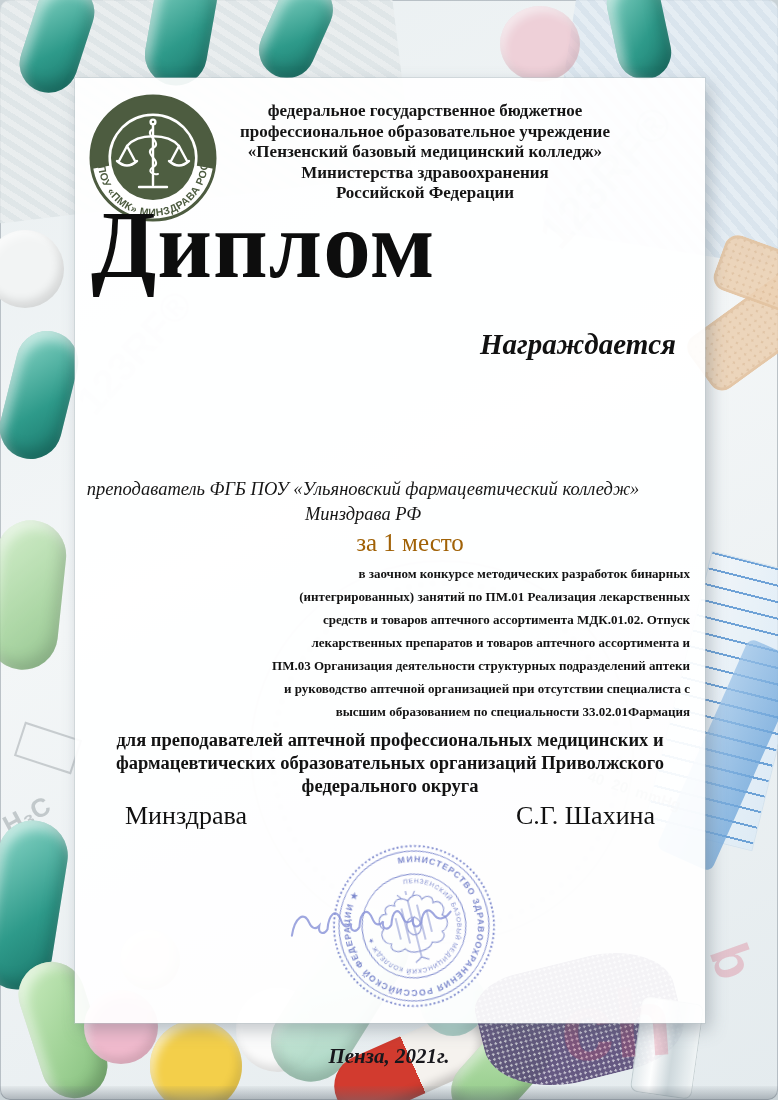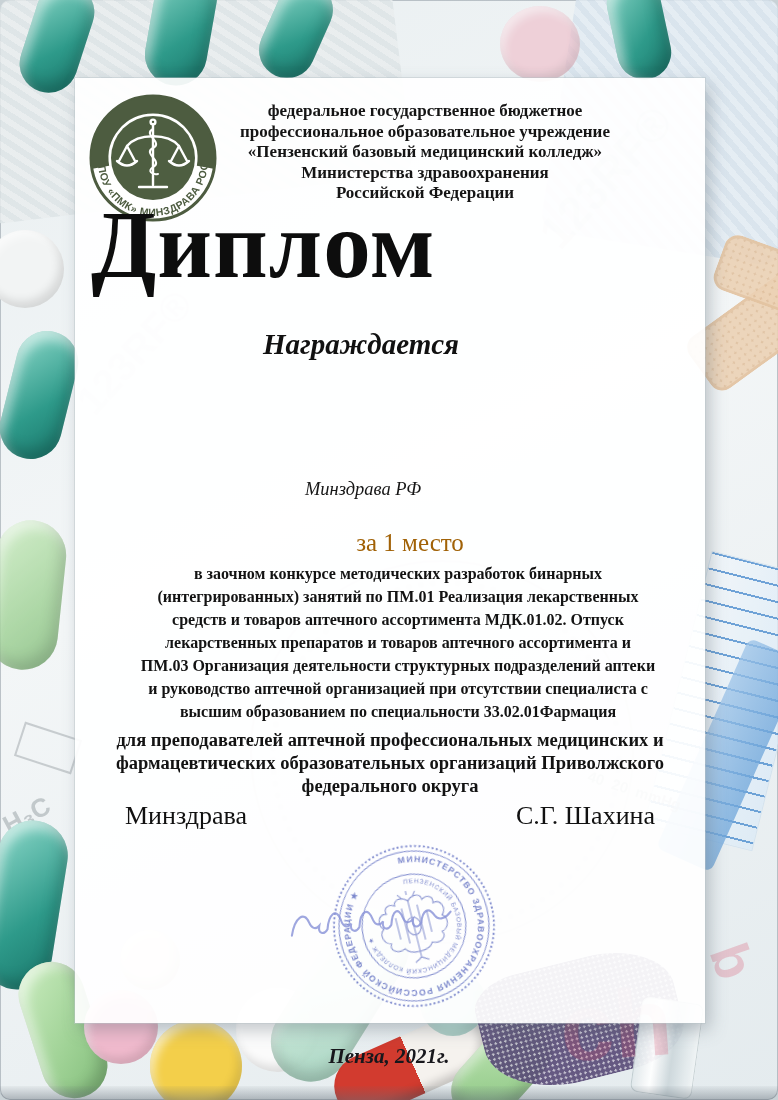--- a/index.html
+++ b/index.html
@@ -33,30 +33,30 @@
   
   .panel{position:absolute;left:75px;top:78px;width:630px;height:945px;
          background:rgba(255,255,255,.93);
          box-shadow:0 0 0 1px rgba(185,195,200,.45), 5px 7px 16px rgba(90,100,112,.35);}
   .logo{position:absolute;left:13px;top:15px;width:130px;height:130px;}
   .inst{position:absolute;left:120px;top:23px;width:460px;text-align:center;
         font-weight:bold;font-size:17px;line-height:20.5px;color:#151515;}
   .title{position:absolute;left:0;top:112px;width:100%;
          font-weight:bold;font-size:95px;line-height:110px;letter-spacing:1px;
          color:#0d0d0d;transform:translateX(16px);}
-  .awarded{position:absolute;left:0;top:250px;width:100%;text-align:center;
+  .awarded{position:absolute;left:0;top:250px;width:100%;text-align:right;
          font-style:italic;font-weight:bold;font-size:29px;color:#111;transform:translateX(-29px);}
   .name{position:absolute;left:0;top:305px;width:100%;text-align:center;
          font-size:32px;line-height:37px;color:#111;transform:translateX(-29px);}
   .role{position:absolute;left:0;top:399px;width:100%;text-align:center;
          font-style:italic;font-size:18.5px;line-height:25px;color:#161616;transform:translateX(-27px);}
   .award{position:absolute;left:0;top:451px;width:100%;text-align:center;
          font-weight:normal;font-size:25px;color:#a16207;transform:translateX(20px);}
-  .body1{position:absolute;left:15px;top:484px;width:600px;text-align:center;
-         font-weight:bold;font-size:16px;line-height:23px;color:#131313;margin-left:8px;}
+  .body1{position:absolute;left:15px;top:484px;width:600px;text-align:right;
+         font-weight:bold;font-size:13px;line-height:23px;color:#131313;}
   .body2{position:absolute;left:15px;top:651px;width:600px;text-align:center;
          font-weight:bold;font-size:18.5px;line-height:23px;color:#131313;}
   .sigrow{position:absolute;left:50px;top:723px;width:530px;display:flex;justify-content:space-between;
          font-size:26px;color:#111;}
   .stamp{position:absolute;left:254px;top:763px;width:170px;height:170px;opacity:.8;
          filter:blur(.4px);transform:rotate(-14deg);mix-blend-mode:multiply;}
   .signature{position:absolute;left:210px;top:812px;width:175px;height:60px;transform:rotate(-4deg);opacity:.9;}
   .footer{position:absolute;left:0;top:1044px;width:778px;text-align:center;z-index:5;
          font-weight:bold;font-style:italic;font-size:21px;color:#17171c;}
 </style>
@@ -130,20 +130,21 @@
       <div>«Пензенский базовый медицинский колледж»</div>
       <div>Министерства здравоохранения</div>
       <div>Российской Федерации</div>
     </div>
 
     <div class="title">Диплом</div>
     <div class="awarded">Награждается</div>
 
 
     <div class="role">
+      <div>преподаватель ФГБ ПОУ «Ульяновский фармацевтический колледж»</div>
       <div>Минздрава РФ</div>
     </div>
 
     <div class="award">за 1 место</div>
 
     <div class="body1">
       <div>в заочном конкурсе методических разработок бинарных</div>
       <div>(интегрированных) занятий по ПМ.01 Реализация лекарственных</div>
       <div>средств и товаров аптечного ассортимента МДК.01.02. Отпуск</div>
       <div>лекарственных препаратов и товаров аптечного ассортимента  и</div>

